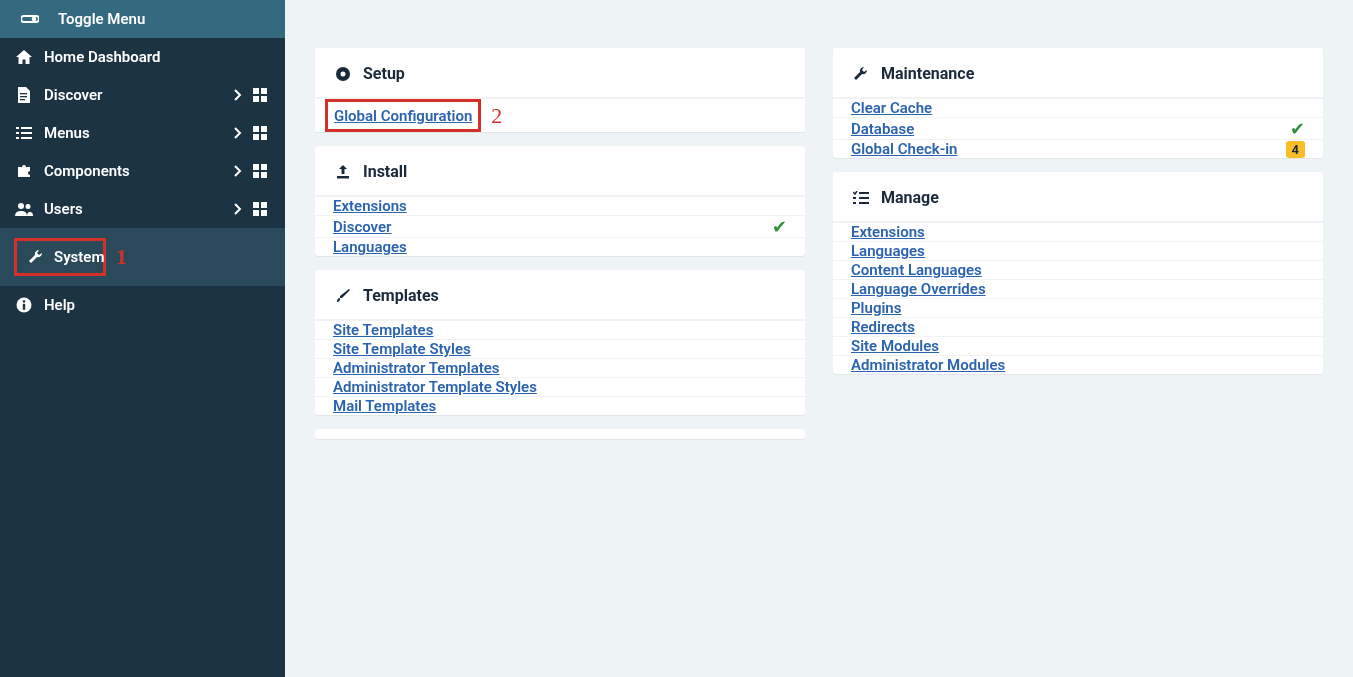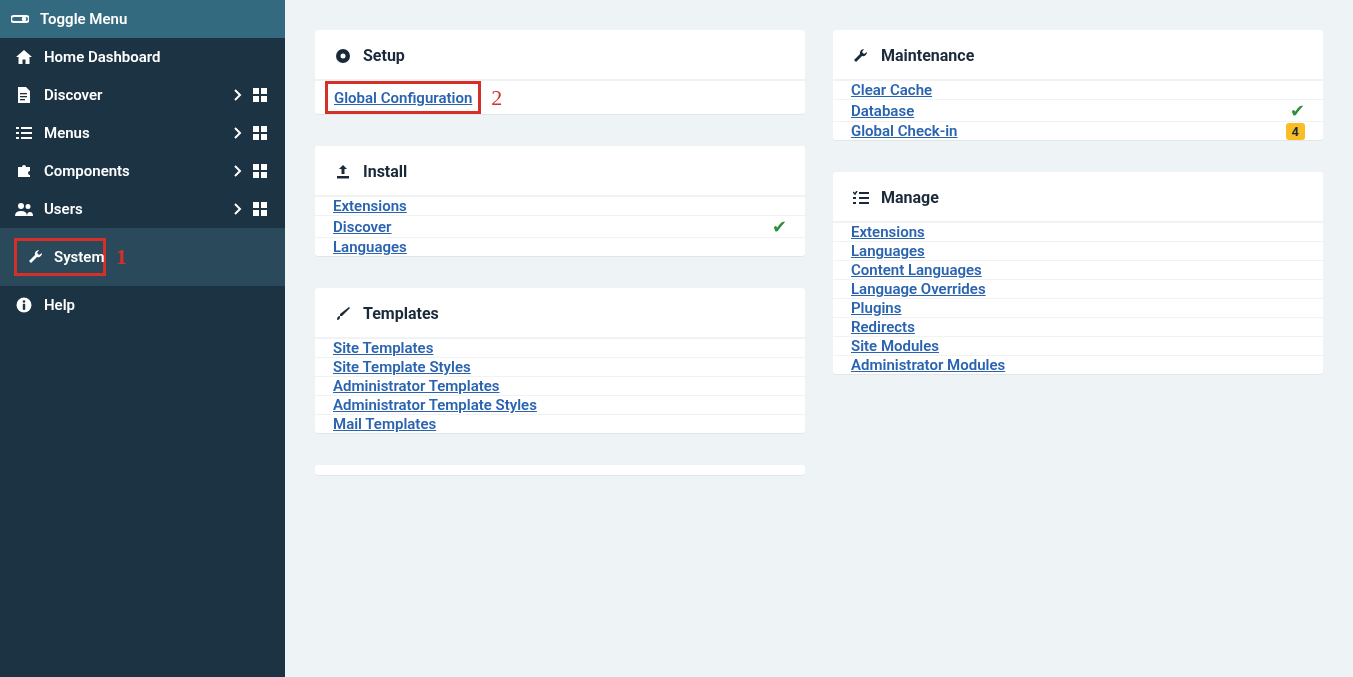--- a/index.html
+++ b/index.html
@@ -15,25 +15,26 @@
   .layout { display: flex; height: 100%; }
   .sidebar {
     width: 285px;
     background: #1b3343;
     color: #fff;
     flex-shrink: 0;
   }
   .sidebar-toggle {
     display: flex;
     align-items: center;
-    padding: 10px 10px;
+    padding: 10px 20px;
     background: #336a7f;
     font-weight: 600;
     font-size: 15px;
     cursor: pointer;
+    gap: 8px;
   }
   .sidebar-toggle .icon { width: 20px; margin-right: 10px; display:flex; align-items:center; justify-content:center;}
   .nav-item {
     display: flex;
     align-items: center;
     padding: 10px 14px;
     font-size: 15px;
     font-weight: 600;
     cursor: pointer;
     color: #fff;
@@ -49,21 +50,21 @@
   }
   .nav-item.active-row { background: #2a4a5c; display:flex; align-items:center; }
   .annot-1 { color: #d43028; font-family: "Times New Roman", serif; font-size: 22px; margin-left: 10px; }
   .main {
     flex: 1;
     padding: 30px;
     display: flex;
     gap: 28px;
     overflow: hidden;
   }
-  .col { flex: 1; display: flex; flex-direction: column; gap: 32px; }
+  .col { flex: 1; display: flex; flex-direction: column; gap: 14px; margin-top: 18px; }
   .card {
     background: #fff;
     border-radius: 3px;
     box-shadow: 0 1px 0 rgba(0,0,0,0.05);
   }
   .card-head {
     display: flex;
     align-items: center;
     padding: 16px 18px 14px;
     font-weight: 700;

